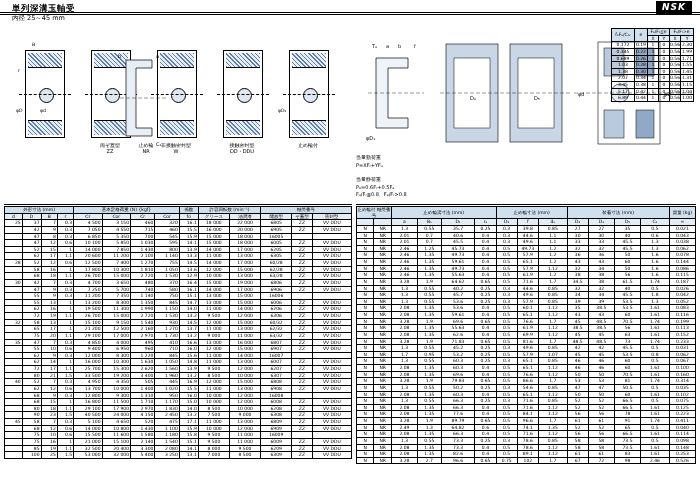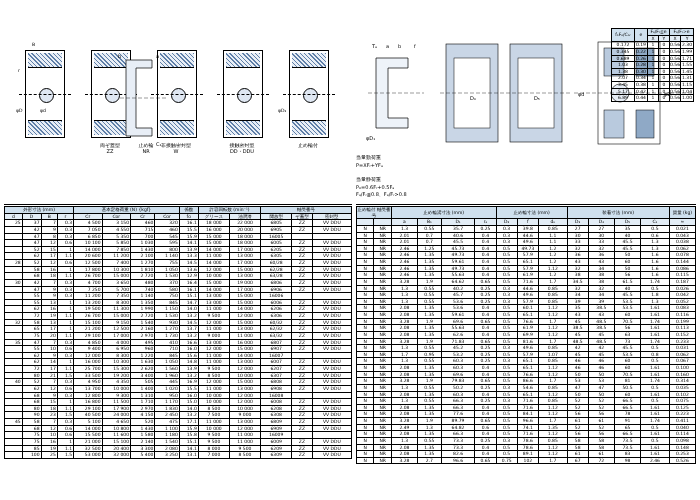--- a/index.html
+++ b/index.html
@@ -42,20 +42,27 @@
   .rt table{width:340px;}
   .lt td.r{text-align:right;padding-right:1px;}
   .num{font-size:4.5px;}
   svg{display:block;}
 </style>
 </head>
 <body>
 
 <div class="page">
 
+  <div class="hdr">
+    <div class="rule"></div>
+    <div class="rule2"></div>
+    <div class="title">単列深溝玉軸受</div>
+    <div class="sub">内径 25～45 mm</div>
+    <div class="nsk">NSK</div>
+  </div>
 
   <div class="drawpanel">
 
     <div class="brg" style="left:14px;">
       <div class="brgbox">
         <div class="hatchT"></div>
         <div class="hatchB"></div>
         <div class="ball"></div>
         <div class="cl"></div>
       </div>

